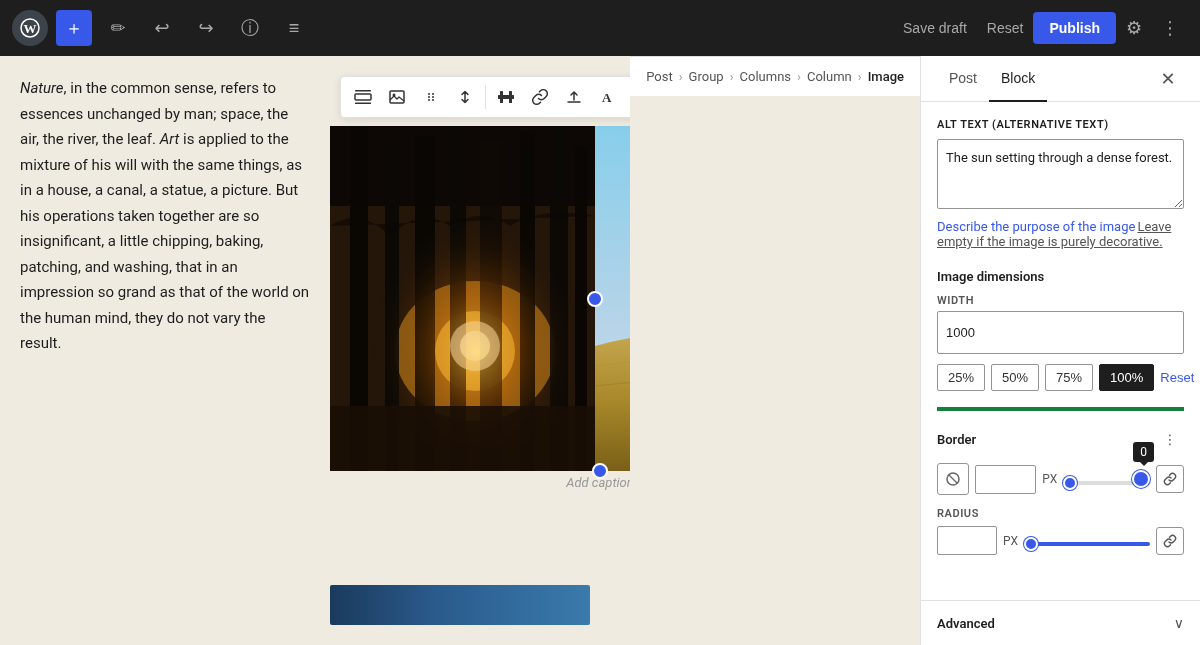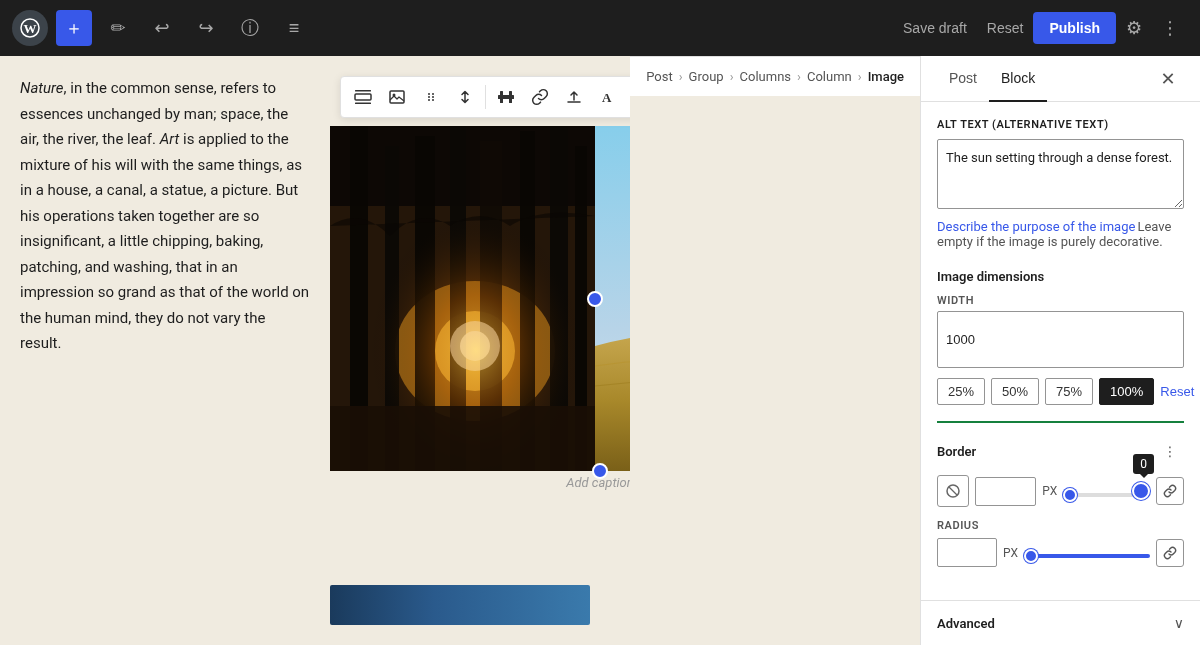--- a/index.html
+++ b/index.html
@@ -361,21 +361,21 @@
       color: #555;
       margin-bottom: 4px;
       text-transform: uppercase;
       letter-spacing: 0.05em;
       font-weight: 600;
     }
     .dim-input {
       width: 100%;
       border: 1px solid #949494;
       border-radius: 2px;
-      padding: 20px 8px;
+      padding: 13px 8px;
       font-size: 13px;
       color: #1e1e1e;
     }
 
     .percent-btns {
       display: flex;
       align-items: center;
       gap: 6px;
       margin-bottom: 16px;
     }
@@ -402,21 +402,21 @@
       font-size: 13px;
       padding: 5px 0;
     }
 
     
     .section-header {
       display: flex;
       align-items: center;
       justify-content: space-between;
       padding: 14px 0 10px;
-      border-top: 2px solid #15803d;
+      border-top: 4px solid #15803d;
       margin-top: 4px;
     }
     .section-title {
       font-size: 13px;
       font-weight: 600;
       color: #1e1e1e;
     }
     .section-more-btn {
       width: 28px; height: 28px;
       background: none;
@@ -795,21 +795,21 @@
       <button class="panel-tab">Post</button>
       <button class="panel-tab active">Block</button>
       <button class="panel-close">✕</button>
     </div>
 
     <div class="panel-body">
       
       <div class="field-label">ALT TEXT (ALTERNATIVE TEXT)</div>
       <textarea class="alt-text-area" style="">The sun setting through a dense forest.</textarea>
       <div style="margin-top:6px; font-size:13px;">
-        <a class="describe-link" href="#">Describe the purpose of the image</a><span style="color:#555; font-size:13px; margin-left:2px;">Leave empty if the image is purely decorative.</span>
+        <a class="describe-link" href="#">Describe the purpose of the image</a><span style="color:#555; font-size:13px; margin-left:2px;text-decoration:underline;">Leave empty if the image is purely decorative.</span>
       </div>
 
       
       <div class="image-dimensions-section">
         <div class="dimensions-label">Image dimensions</div>
         <div class="dim-row">
           <div class="dim-field">
             <div class="dim-field-label">WIDTH</div>
             <input type="text" class="dim-input" value="1000" style="">
           </div>

